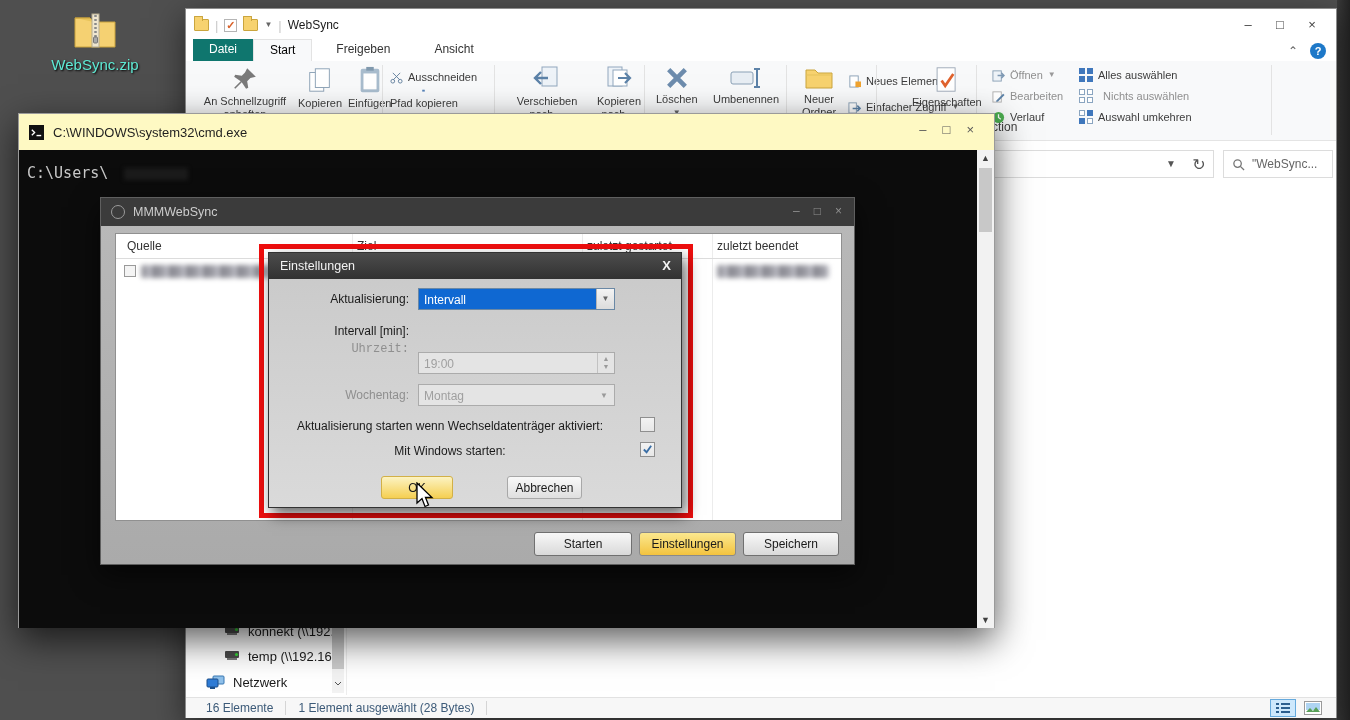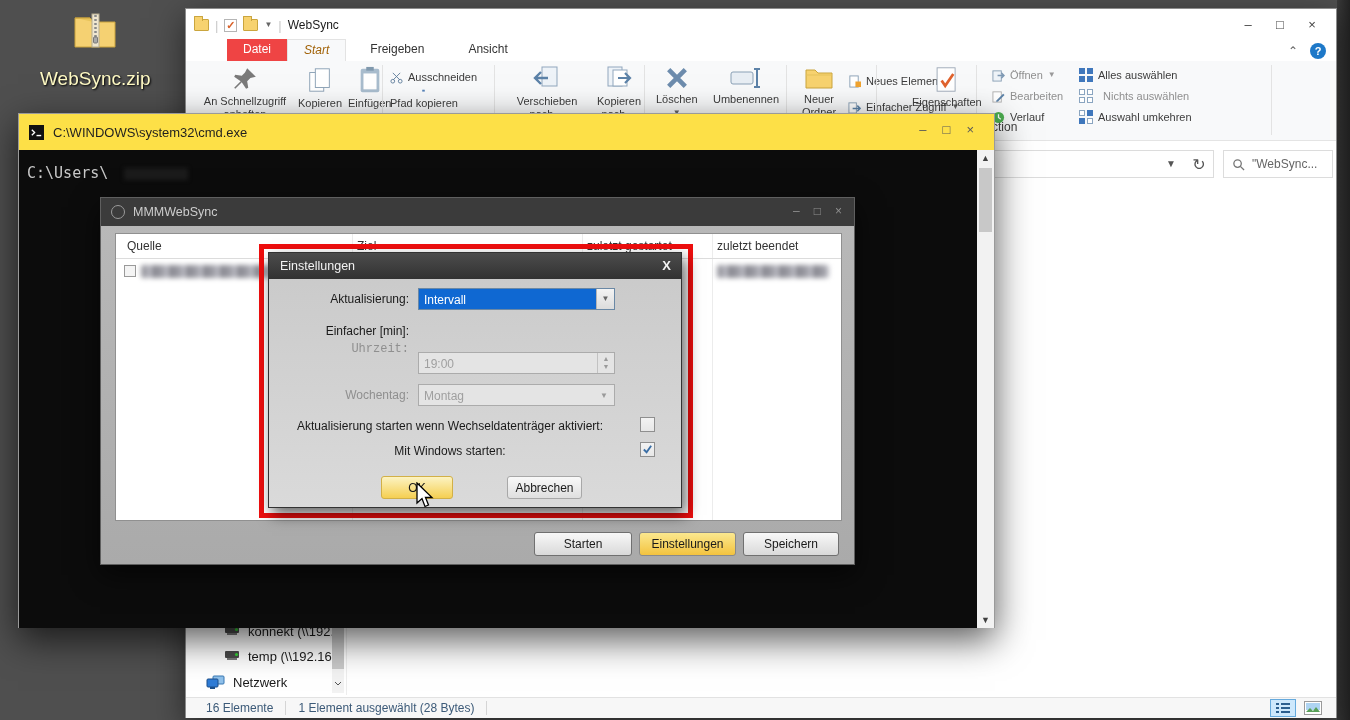--- a/index.html
+++ b/index.html
@@ -4,33 +4,33 @@
 <style>
   * { box-sizing: border-box; margin:0; padding:0; }
   html,body { width:1350px; height:720px; overflow:hidden; }
   body { font-family:"Liberation Sans", sans-serif; background:#4f4f4f; }
   .screen { position:relative; width:1350px; height:720px; background:#4f4f4f; overflow:hidden; }
   .abs { position:absolute; }
 
   
   .right-edge { left:1337px; top:0; width:13px; height:720px; background:linear-gradient(90deg,#3a3a3a,#232323); z-index:5;}
   .desktop-icon { left:40px; top:10px; width:110px; height:80px; z-index:1; text-align:center;}
-  .zip-label { color:#fef9c3; font-size:19px; margin-top:18px; text-shadow:1px 1px 2px #000; }
+  .zip-label { color:#5eead4; font-size:15px; margin-top:6px; text-shadow:1px 1px 2px #000; }
 
   
   .explorer { left:185px; top:8px; width:1152px; height:710px; background:#fff; border:1px solid #8c8c8c; z-index:10; box-shadow:0 10px 30px rgba(0,0,0,.5); }
   .ex-titlebar { left:0; top:0; width:100%; height:30px; background:#fff; }
   .qat { left:8px; top:6px; height:20px; display:flex; align-items:center; gap:6px; }
   .qat-sep { color:#c9c9c9; font-size:13px; }
   .ex-title { font-size:12px; color:#1a1a1a; }
   .cap { width:32px; height:20px; display:flex; align-items:center; justify-content:center; color:#444; font-size:13px; }
   .ex-tabs { left:0; top:30px; width:100%; height:22px; background:#fff; display:flex; padding-left:7px; }
   .tab { padding:3px 16px; font-size:12px; color:#333; }
-  .tab-file { background:#ef4444; color:#fff;margin-left:34px; }
-  .tab-active { background:#f8f9fa; border:1px solid #e3e3e3; border-bottom:none; color:#a16207;font-style:italic; }
+  .tab-file { background:#0f766e; color:#fff; }
+  .tab-active { background:#f8f9fa; border:1px solid #e3e3e3; border-bottom:none; color:#000000; }
   .ex-ribbon { left:0; top:52px; width:100%; height:80px; background:#f8f9fa; border-bottom:1px solid #e4e4e4; }
   .rsep { position:absolute; top:4px; width:1px; height:70px; background:#e3e3e3; }
   .bigbtn { position:absolute; top:2px; display:flex; flex-direction:column; align-items:center; gap:3px; padding:3px 4px 0 4px; font-size:11px; color:#3c3c3c; text-align:center; line-height:1.18; }
   .smallrow { position:absolute; display:flex; align-items:center; gap:5px; font-size:11px; color:#3c3c3c; height:20px; }
   .caret { font-size:8px; color:#666; line-height:1; }
   .caret-dis { font-size:8px; color:#9a9a9a; line-height:1; }
   .grp-label { position:absolute; font-size:12px; color:#3f3f3f; }
   .ex-address { left:0; top:138px; width:100%; height:34px; background:#fff; }
   .addr-field { position:absolute; left:8px; top:3px; width:992px; height:28px; border:1px solid #dcdcdc; background:#fff; }
   .addr-caret { position:absolute; right:9px; top:8px; }
@@ -51,21 +51,21 @@
   
   .fold { width:15px; height:12px; position:relative; background:#f7d26f; border:1px solid #caa53e; border-radius:1px; }
   .fold:before { content:""; position:absolute; left:-1px; top:-4px; width:7px; height:4px; background:#f7d26f; border:1px solid #caa53e; border-bottom:none; border-radius:1px 1px 0 0; }
   .chk-ico { width:13px; height:13px; background:#fff; border:1px solid #b5b5b5; color:#d9622b; font-size:11px; font-weight:bold; line-height:11px; text-align:center; }
   .grid4 { display:grid; grid-template-columns:6px 6px; grid-template-rows:6px 6px; gap:2px; }
   .grid4 i { display:block; border:1px solid #3f77bc; }
   .g-f { background:#3f77bc; } .g-e { background:#fff; border-color:#8aa5c0 !important; }
 
   
   .cmd { left:18px; top:113px; width:977px; height:515px; background:#0c0c0c; border:1px solid #9a9a9a; z-index:20; box-shadow:0 12px 34px rgba(0,0,0,.65); }
-  .cmd-title { left:0; top:0; width:100%; height:36px; background:#fde047; display:flex; align-items:center; padding-left:10px; gap:9px; }
+  .cmd-title { left:0; top:0; width:100%; height:36px; background:#fef9c3; display:flex; align-items:center; padding-left:10px; gap:9px; }
   .cmd-title-text { font-size:13px; color:#1f1f1f; }
   .cmd-caps { position:absolute; right:20px; top:8px; display:flex; gap:16px; color:#585858; font-size:13px; }
   .cmd-body { position:absolute; left:0; top:36px; width:959px; height:478px; background:#0c0c0c; }
   .cmd-prompt { position:absolute; left:8px; top:14px; font-family:"DejaVu Sans Mono", monospace; font-size:15px; color:#c9c9c9; }
   .cmd-sb { position:absolute; right:0; top:36px; width:17px; height:478px; background:#f2f2f2; }
   .sb-arrow { position:absolute; left:0; width:17px; height:16px; color:#404040; font-size:9px; display:flex; align-items:center; justify-content:center; }
   .cmd-thumb { position:absolute; left:2px; top:18px; width:13px; height:64px; background:#c8c8c8; }
 
   
   .app { left:100px; top:197px; width:755px; height:368px; background:linear-gradient(#b9b9b9,#aaaaaa); border:1px solid #5f5f5f; z-index:30; box-shadow:0 10px 26px rgba(0,0,0,.6); }
@@ -468,21 +468,21 @@
     </div>
 
     <span class="dlg-label" style="top:39px;">Aktualisierung:</span>
     <div class="field combo-sel" style="top:35px;">
       <span class="ftext">Intervall</span>
       <span class="drop-btn">
           <span class="caret">▼</span>
         </span>
     </div>
 
-    <span class="dlg-label" style="top:71px;">Einfacher [min]:</span>
+    <span class="dlg-label" style="top:71px;">Intervall [min]:</span>
 
     <span class="dlg-label dlg-label-dis" style="top:89px;font-family:Liberation Mono, monospace;">Uhrzeit:</span>
     <div class="field dis-field" style="top:99px;">
       <span class="ftext ftext-dis">19:00</span>
       <span class="spin">
           <span>▲</span>
           <span>▼</span>
         </span>
     </div>
 

